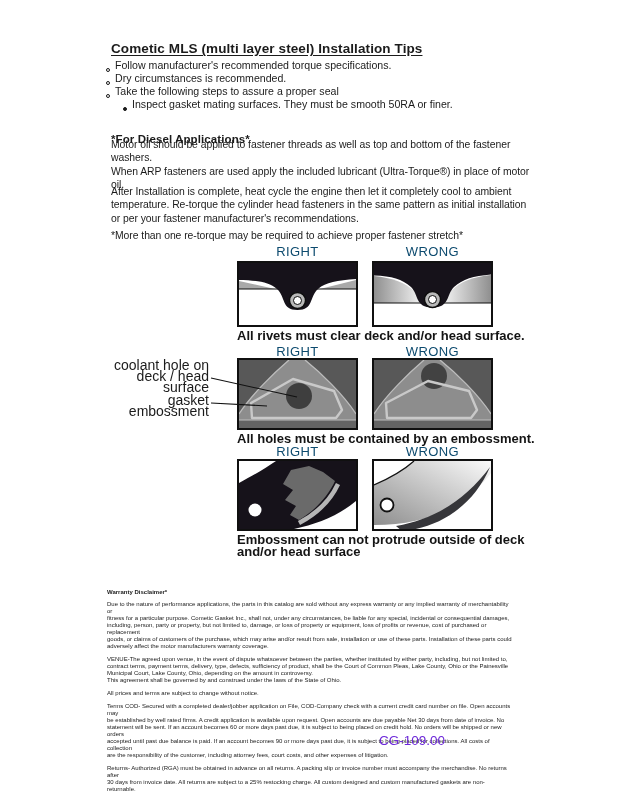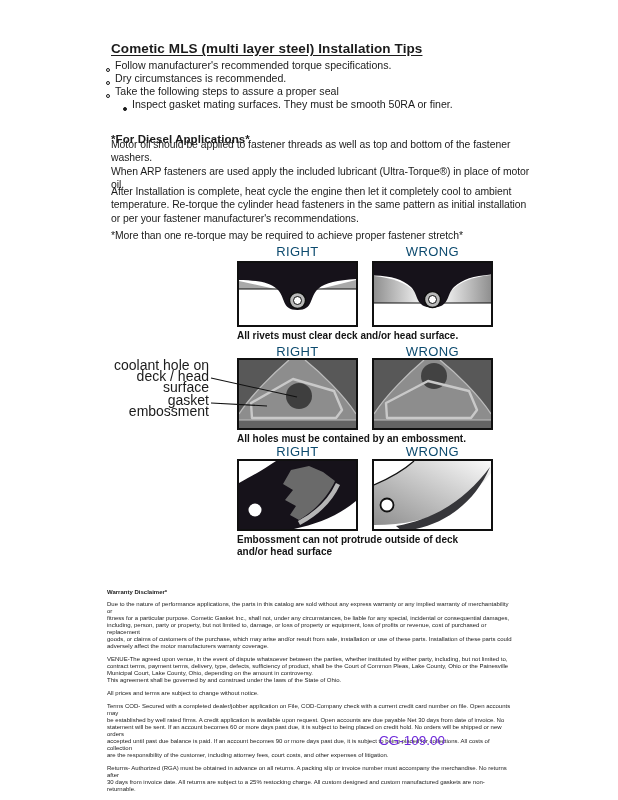--- a/index.html
+++ b/index.html
@@ -27,21 +27,21 @@
   .diesel-heading { left:111px; top:117px; font-size:11.5px; font-weight:700; letter-spacing:0.1px; }
   .body-para { left:111px; top:0; width:430px; font-size:10.4px; line-height:13.4px;
     white-space:pre-line; letter-spacing:-0.05px; }
   .p1 { top:122px; }
   .p2 { top:169px; }
   .note { top:213px; }
 
   .fig-label { width:121px; text-align:center; font-size:13px; letter-spacing:0.4px; color:#0c4a6e; }
   .fig-box { width:121px; border:2px solid #101010; background:#fff; }
   .fig-box svg { display:block; }
-  .fig-caption { font-size:10px; font-weight:700; color:#141414; white-space:pre-line; line-height:12px; }
+  .fig-caption { font-size:13px; font-weight:700; color:#141414; white-space:pre-line; line-height:12px; }
 
   .col-l { left:237px; }
   .col-r { left:372px; }
 
   .side-label { left:90px; width:119px; text-align:right; font-size:14px;
     line-height:11px; color:#1b1b1b; white-space:pre-line; }
 
   .leaders { left:205px; top:350px; width:110px; height:45px; z-index:5; pointer-events:none; }
 
   .disclaimer { left:107px; top:573px; width:406px; font-size:6px; line-height:7px; color:#222; }

